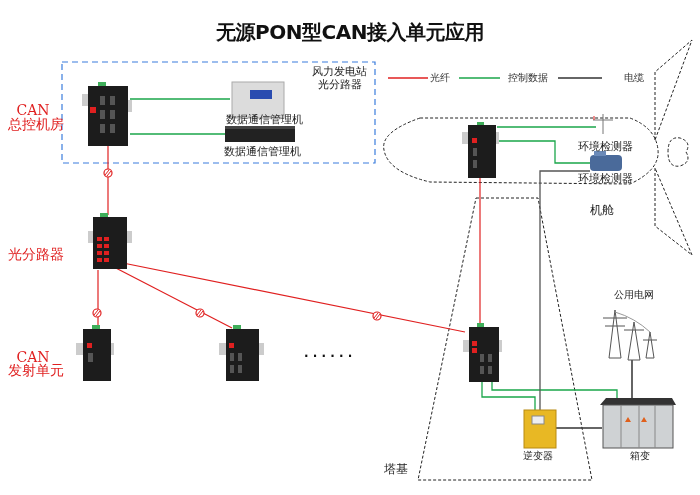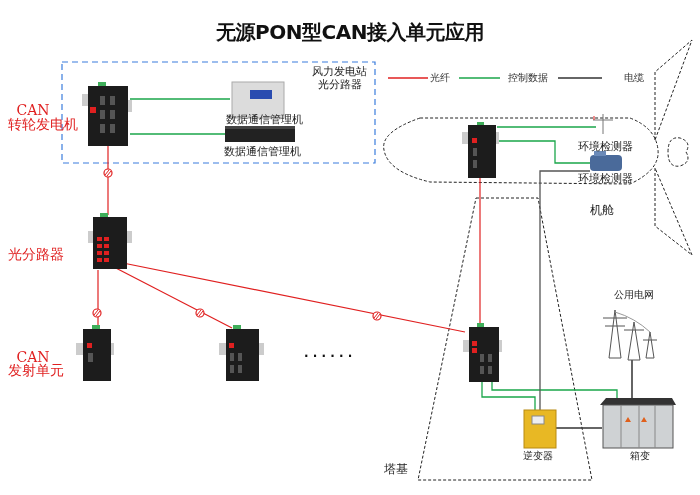--- a/index.html
+++ b/index.html
@@ -205,21 +205,21 @@
 <div class="txt legend" style="left:430px;top:73px;">光纤</div>
 <div class="txt legend" style="left:508px;top:73px;">控制数据</div>
 <div class="txt legend" style="left:608px;top:73px;padding-left:16px;">电缆</div>
 
 <div class="txt blk" style="left:312px;top:66px;">风力发电站</div>
 <div class="txt blk" style="left:318px;top:79px;">光分路器</div>
 <div class="txt blk" style="left:226px;top:114px;">数据通信管理机</div>
 <div class="txt blk" style="left:224px;top:146px;">数据通信管理机</div>
 
 <div class="txt red-label" style="left:8px;top:103px;width:50px;">CAN</div>
-<div class="txt red-label" style="left:8px;top:117px;width:50px;">转轮发电机</div>
+<div class="txt red-label" style="left:8px;top:117px;width:50px;">总控机房</div>
 <div class="txt red-label" style="left:8px;top:247px;width:50px;">光分路器</div>
 <div class="txt red-label" style="left:8px;top:350px;width:50px;">CAN</div>
 <div class="txt red-label" style="left:8px;top:363px;width:50px;">发射单元</div>
 
 <div class="txt" style="left:304px;top:350px;font-size:12px;font-weight:bold;color:#111;">· · · · · ·</div>
 
 <div class="txt blk" style="left:578px;top:141px;">环境检测器</div>
 <div class="txt blk" style="left:578px;top:173px;">环境检测器</div>
 <div class="txt big" style="left:590px;top:204px;">机舱</div>
 

